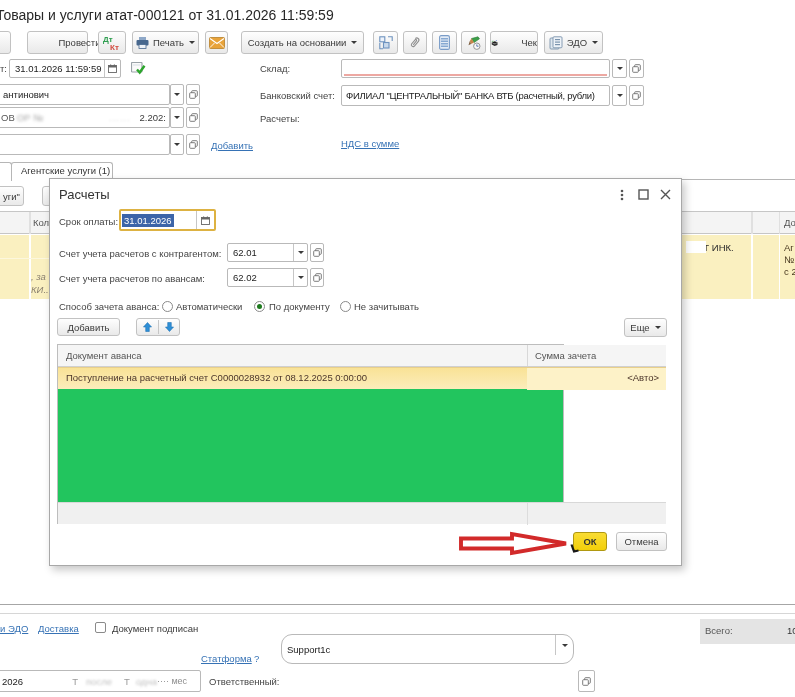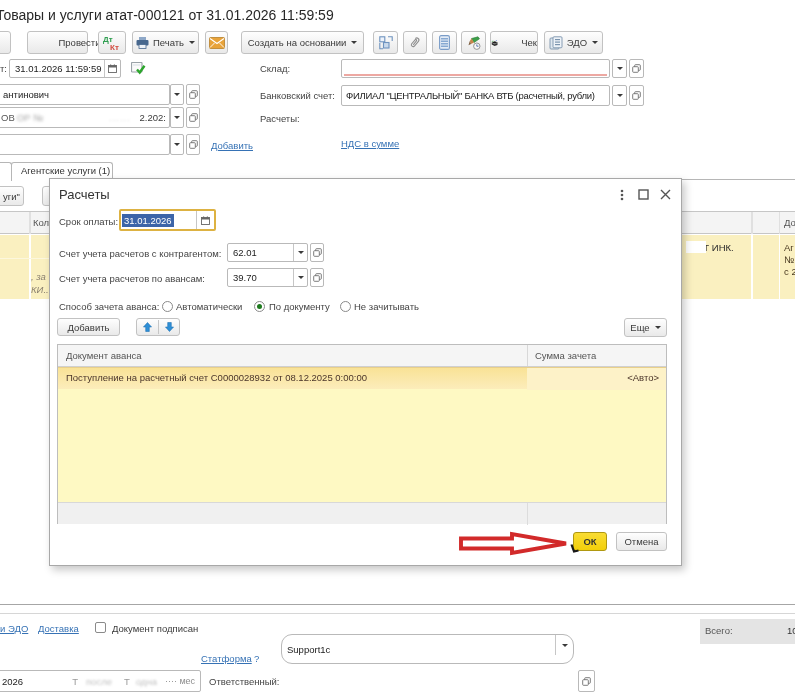--- a/index.html
+++ b/index.html
@@ -246,21 +246,21 @@
 
   <div class="lnk" style="left:201px;top:653px;">Статформа</div>
   <div class="lnk" style="left:254px;top:653px;text-decoration:none;">?</div>
 
   <div class="fld" style="left:-10px;top:670px;width:211px;height:22px;">
     <span style="padding-left:11px;">2026</span>
     <span style="color:#9a9a9a;filter:blur(0.6px);margin-left:49px;">Т</span>
     <span style="color:#c2c2c2;filter:blur(1.1px);margin-left:8px;">после</span>
     <span style="color:#9a9a9a;filter:blur(0.6px);margin-left:12px;">Т</span>
     <span style="color:#c2c2c2;filter:blur(1.1px);margin-left:6px;">одна</span>
-    <span style="color:#8e8e8e;margin-left:8px;font-size:9px;">···· мес</span>
+    <span style="color:#8e8e8e;margin-left:0;font-size:9px;">···· мес</span>
   </div>
   <div class="lbl" style="left:209px;top:676px;">Ответственный:</div>
   <div class="fld" style="left:281px;top:634px;width:293px;height:30px;border-radius:11px;">
     <span style="padding-left:5px;">Support1c</span>
     <div style="position:absolute;right:0;top:0;width:17px;height:20px;border-left:1px solid #c6c6c6;display:flex;align-items:center;justify-content:center;">
         <span class="caret"></span>
       </div>
   </div>
   <div class="dd" style="left:578px;top:670px;width:17px;height:22px;">
     <svg width="9" height="9" viewBox="0 0 9 9">
@@ -307,21 +307,21 @@
     </div>
     <div class="dd" style="left:260px;top:64px;width:14px;height:19px;">
       <svg width="9" height="9" viewBox="0 0 9 9">
           <rect x="2.7" y="0.7" width="5.6" height="5.6" rx="0.8" fill="#fff" stroke="#6e6e6e" stroke-width="0.9"></rect>
           <rect x="0.7" y="2.7" width="5.6" height="5.6" rx="0.8" fill="#fff" stroke="#6e6e6e" stroke-width="0.9"></rect>
         </svg>
     </div>
 
     <div class="lbl" style="left:9px;top:94px;">Счет учета расчетов по авансам:</div>
     <div class="fld" style="left:177px;top:89px;width:81px;height:19px;">
-      <span style="padding-left:5px;">39.70</span>
+      <span style="padding-left:5px;">62.02</span>
       <div style="position:absolute;right:0;top:0;width:13px;height:17px;border-left:1px solid #c6c6c6;display:flex;align-items:center;justify-content:center;">
           <span class="caret"></span>
         </div>
     </div>
     <div class="dd" style="left:260px;top:89px;width:14px;height:19px;">
       <svg width="9" height="9" viewBox="0 0 9 9">
           <rect x="2.7" y="0.7" width="5.6" height="5.6" rx="0.8" fill="#fff" stroke="#6e6e6e" stroke-width="0.9"></rect>
           <rect x="0.7" y="2.7" width="5.6" height="5.6" rx="0.8" fill="#fff" stroke="#6e6e6e" stroke-width="0.9"></rect>
         </svg>
     </div>
@@ -344,21 +344,21 @@
       <div style="position:absolute;left:21px;top:1px;width:1px;height:14px;background:#c6c6c6;"></div>
       <svg width="9" height="10" viewBox="0 0 10 11">
           <path d="M5 10.5 L0.5 5.5 H3 V0.5 H7 V5.5 H9.5 Z" fill="#2e8fd6" stroke="#1a6db0" stroke-width="0.6"></path>
         </svg>
     </div>
     <div class="btn" style="left:574px;top:139px;width:43px;height:19px;">
       <span>Еще</span>
         <span class="caret" style="margin-left:5px;"></span>
     </div>
 
-    <div class="abs" style="left:7px;top:165px;width:610px;height:180px;border:1px solid #bdbdbd;box-sizing:border-box;background:#fef9c3;">
+    <div class="abs" style="left:7px;top:165px;width:507px;height:180px;border:1px solid #bdbdbd;box-sizing:border-box;background:#22c55e;">
       <div class="abs" style="left:0;top:0;width:608px;height:22px;background:#f5f5f5;border-bottom:1px solid #d0d0d0;box-sizing:border-box;">
         <div class="abs" style="left:469px;top:0;width:1px;height:21px;background:#d8d8d8;"></div>
         <div class="txt" style="left:8px;top:5px;color:#555;">Документ аванса</div>
         <div class="txt" style="left:477px;top:5px;color:#555;">Сумма зачета</div>
       </div>
       <div class="abs" style="left:0;top:22px;width:608px;height:22px;background:linear-gradient(#f9e296,#fcedbb);border-top:1px solid #e8cf8a;box-sizing:border-box;">
         <div class="abs" style="left:469px;top:0;width:139px;height:22px;background:#fdf2c8;"></div>
         <div class="txt" style="left:8px;top:4px;color:#4a352a;">Поступление на расчетный счет С0000028932 от 08.12.2025 0:00:00</div>
         <div class="txt" style="right:7px;top:4px;color:#4a352a;">&lt;Авто&gt;</div>
       </div>

